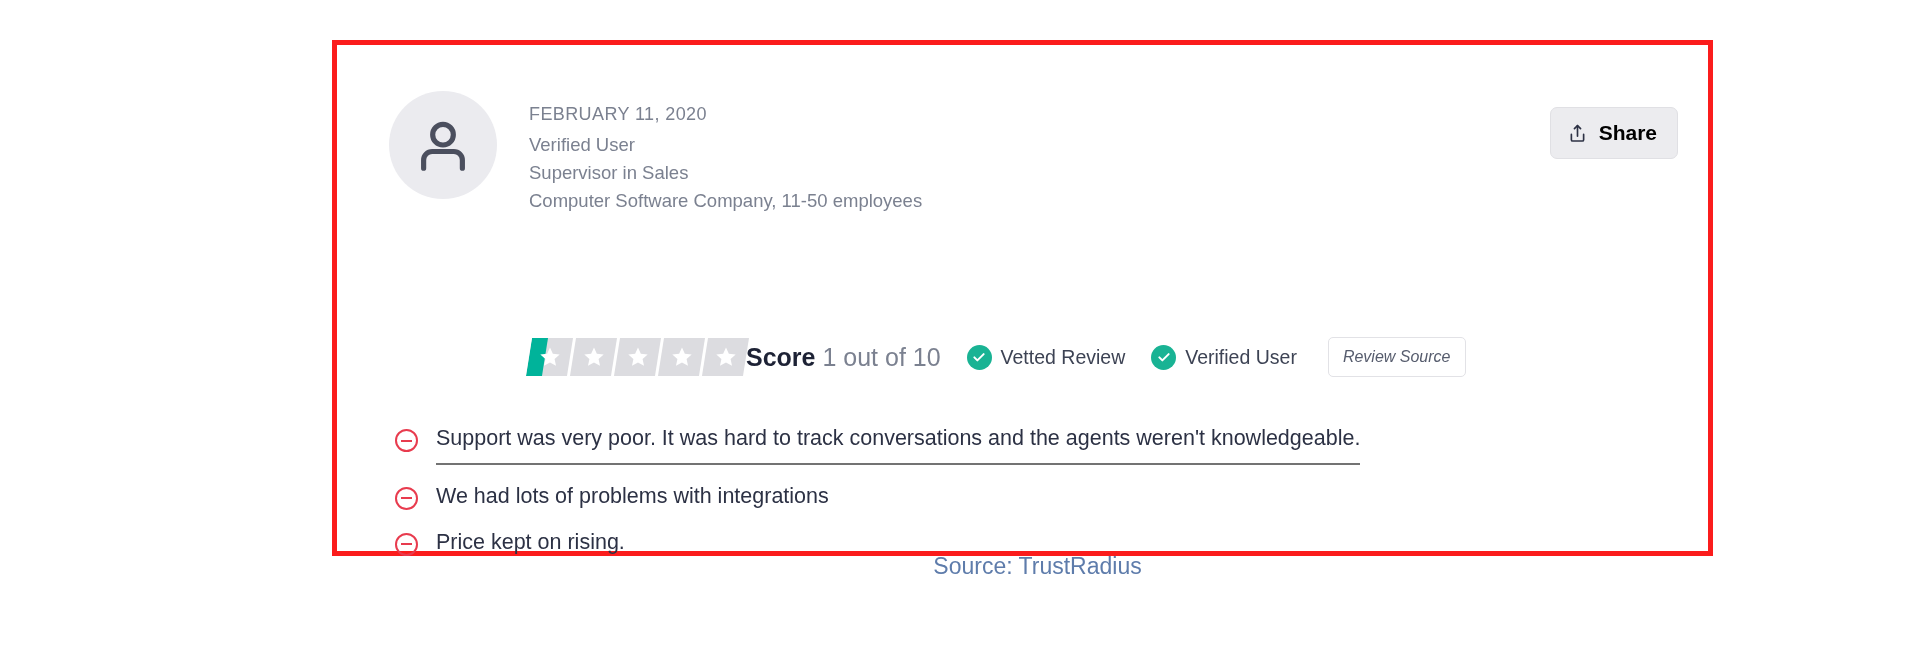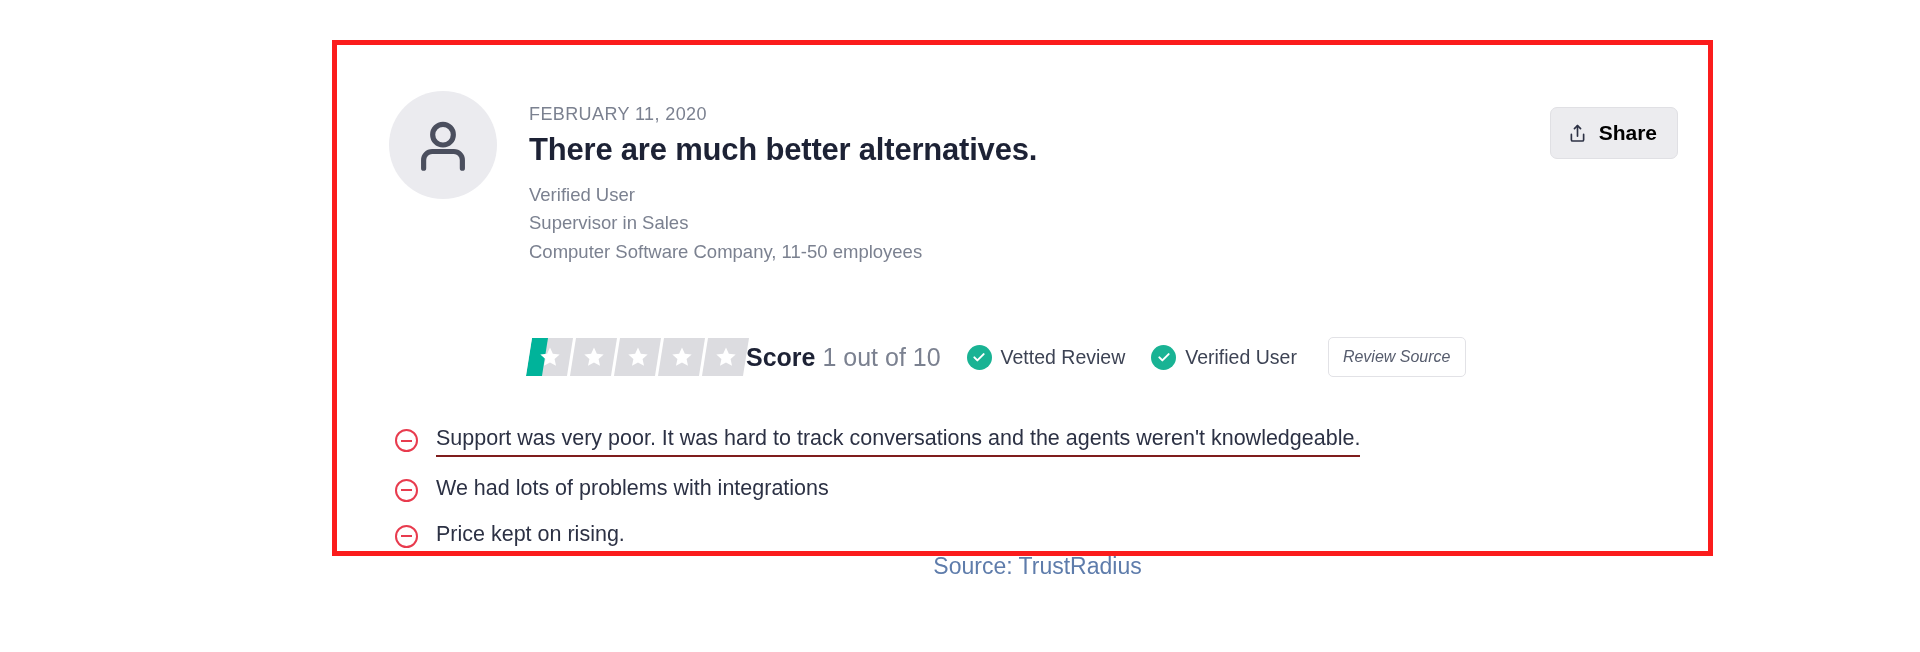--- a/index.html
+++ b/index.html
@@ -234,22 +234,22 @@
     width: 11px;
     height: 2px;
     background: #e83b4e;
   }
   .con-text {
     font-size: 21.5px;
     color: #2c3144;
     line-height: 1.3;
   }
   .con-text.highlighted {
-    border-bottom: 2px solid #7f1d1d;
-    padding-bottom: 2px;
+    border-bottom: 2px solid #737373;
+    padding-bottom: 10px;
   }
 
   
   #source-caption {
     position: absolute;
     left: 0;
     right: 0;
     top: 508px;
     text-align: center;
     font-size: 23px;
@@ -269,21 +269,20 @@
         <span>
           <svg width="62" height="62" viewBox="0 0 24 24" fill="none" stroke="#4b4f5e" stroke-width="2" stroke-linecap="round" stroke-linejoin="round">
             <circle cx="12" cy="8" r="4"></circle>
             <path d="M4.5 21v-3.2a3.3 3.3 0 0 1 3.3-3.3h8.4a3.3 3.3 0 0 1 3.3 3.3V21"></path>
           </svg>
         </span>
       </div>
 
       <div id="header-text">
         <div class="review-date">FEBRUARY 11, 2020</div>
-        <div class="review-title">There are much better alternatives.</div>
         <div class="reviewer-line">Verified User</div>
         <div class="reviewer-line">Supervisor in Sales</div>
         <div class="reviewer-line">Computer Software Company, 11-50 employees</div>
       </div>
 
       <div id="share-button">
         <span>
           <svg width="21" height="21" viewBox="0 0 24 24" fill="none" stroke="#2c3144" stroke-width="1.9" stroke-linecap="round" stroke-linejoin="round">
             <path d="M12 15V3"></path>
             <path d="M8.5 6.5L12 3l3.5 3.5"></path>

